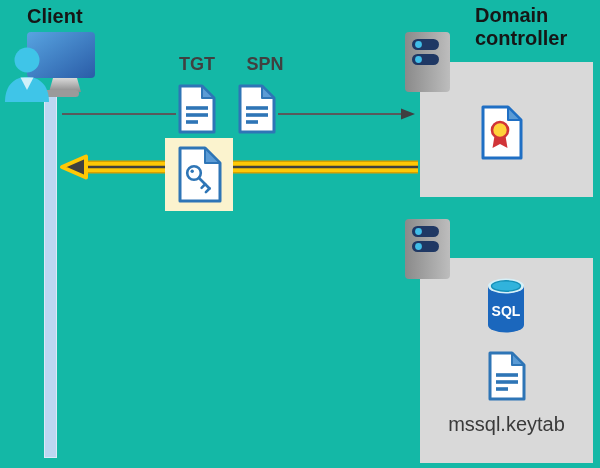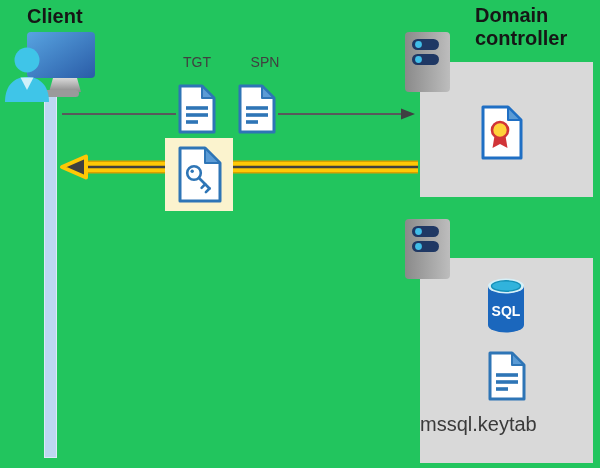--- a/index.html
+++ b/index.html
@@ -1,43 +1,43 @@
 <!DOCTYPE html>
 <html><head>
 <meta charset="utf-8">
 <style>
   html,body{margin:0;padding:0;background:#fff;}
   .canvas{
-    position:relative;width:600px;height:468px;background:#22c55e;
+    position:relative;width:600px;height:468px;background:#14b8a6;
     font-family:"Liberation Sans",sans-serif;overflow:hidden;
   }
   .abs{position:absolute;}
   .node-title{font-size:20px;font-weight:bold;color:#161616;line-height:1.15;}
-  .small-label{font-size:14px;color:#404040;}
+  .small-label{font-size:18px;color:#404040;font-weight:bold;}
   .client-label{left:27px;top:5px;}
   .client-icon{left:3px;top:30px;width:100px;height:72px;z-index:2;}
   .lifeline{left:44px;top:90px;width:13px;height:368px;background:#BDD7F2;border:1px solid #DCE9F8;box-sizing:border-box;z-index:1;}
   .request-arrow{left:60px;top:104px;width:360px;height:20px;z-index:1;}
   .tgt-label{left:172px;top:54px;width:50px;text-align:center;}
   .spn-label{left:240px;top:54px;width:50px;text-align:center;}
   .tgt-doc{left:178px;top:84px;width:38px;height:50px;z-index:2;}
   .spn-doc{left:238px;top:84px;width:38px;height:50px;z-index:2;}
   .ticket-highlight{left:165px;top:138px;width:68px;height:73px;background:#FBF3CE;z-index:3;}
   .key-doc{left:178px;top:146px;width:44px;height:57px;z-index:4;}
   .response-arrow{left:55px;top:153px;width:365px;height:28px;z-index:2;}
   .dc-server{left:404px;top:31px;width:47px;height:62px;z-index:5;}
   .dc-label{left:455px;top:4px;width:140px;margin-left:20px;}
   .dc-box{left:420px;top:62px;width:173px;height:135px;background:#D9D9D9;z-index:1;}
   .cert-icon{left:481px;top:105px;width:42px;height:55px;z-index:2;}
   .linux-server{left:404px;top:218px;width:47px;height:62px;z-index:5;}
   .linux-label{left:456px;top:224px;width:140px;white-space:nowrap;}
   .linux-box{left:420px;top:258px;width:173px;height:205px;background:#D9D9D9;z-index:1;}
   .sql-icon{left:486px;top:278px;width:40px;height:56px;z-index:2;}
   .keytab-doc{left:488px;top:351px;width:38px;height:50px;z-index:2;}
-  .keytab-label{left:420px;top:413px;width:173px;font-size:20px;color:#3A3A3A;z-index:2;}
+  .keytab-label{left:420px;top:413px;width:173px;text-align:center;font-size:20px;color:#3A3A3A;z-index:2;}
 </style>
 </head>
 <body>
 
 <div class="canvas">
 
   <svg width="0" height="0" style="position:absolute" aria-hidden="true">
     <defs>
       <linearGradient id="gradMonitor" x1="0" y1="0" x2="1" y2="1">
         <stop offset="0" stop-color="#58A4E1"></stop>

